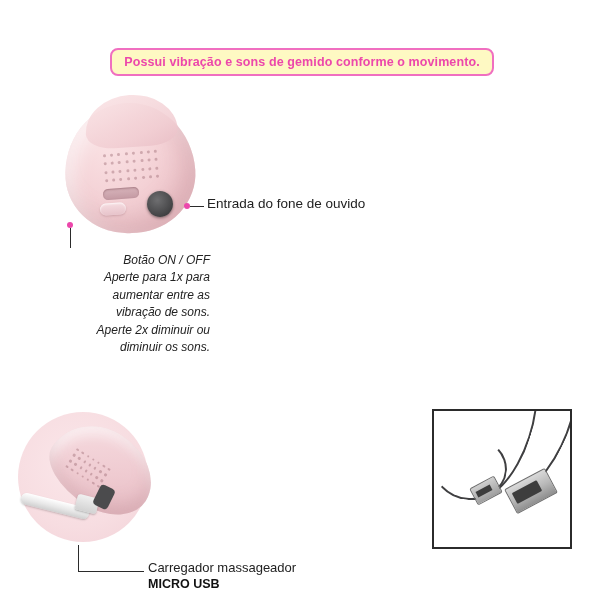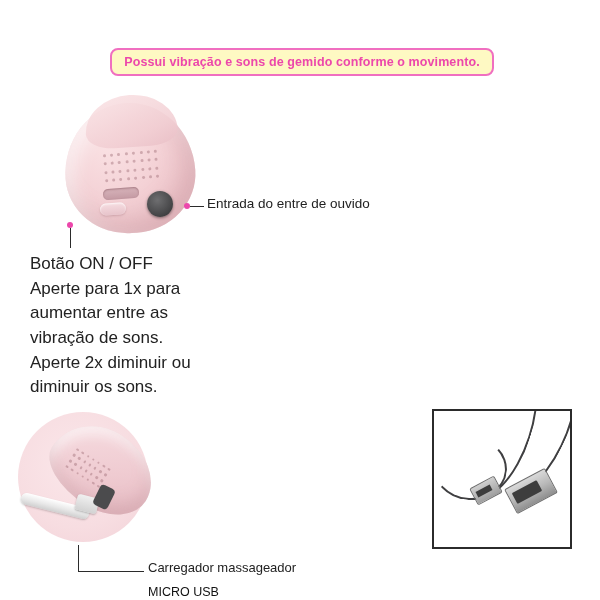--- a/index.html
+++ b/index.html
@@ -151,24 +151,25 @@
     top: 196px;
     font-size: 13.5px;
     color: #222;
     white-space: nowrap;
   }
   .label-onoff {
     position: absolute;
     left: 30px;
     top: 252px;
     width: 180px;
-    text-align: left;
-    font-size: 17px;
+    text-align: right;
+    font-size: 12px;
     line-height: 1.45;
     color: #222;
+    font-style: italic;
   }
   .label-onoff .title {
     font-weight: normal;
   }
 
   
   .photo-bottom {
     position: absolute;
     left: 10px;
     top: 400px;
@@ -256,24 +257,23 @@
     top: 560px;
     font-size: 13px;
     color: #222;
     white-space: nowrap;
   }
   .label-usb {
     position: absolute;
     left: 148px;
     top: 577px;
     font-size: 12.5px;
-    font-weight: normal;
+    font-weight: bold;
     color: #111;
     white-space: nowrap;
-    margin-top: 8px;
   }
 
   
   .usb-box {
     position: absolute;
     left: 432px;
     top: 409px;
     width: 136px;
     height: 136px;
     border: 2px solid #2b2b2b;
@@ -395,21 +395,21 @@
         <i></i>
         <i></i>
     </div>
     <div class="usb-port"></div>
     <div class="onoff-button"></div>
     <div class="jack-port"></div>
   </div>
 
   <div class="dot" style="left:184px; top:203px;"></div>
   <div class="leader h" style="left:190px; top:206px; width:14px;"></div>
-  <div class="label-jack">Entrada do entre de ouvido</div>
+  <div class="label-jack">Entrada do fone de ouvido</div>
 
   <div class="dot" style="left:67px; top:222px;"></div>
   <div class="leader v" style="left:70px; top:228px; height:20px;"></div>
 
   <div class="label-onoff">
     <div class="title">Botão ON / OFF</div>
     <div>Aperte para 1x para</div>
     <div>aumentar entre as</div>
     <div>vibração de sons.</div>
     <div>Aperte 2x diminuir ou</div>

